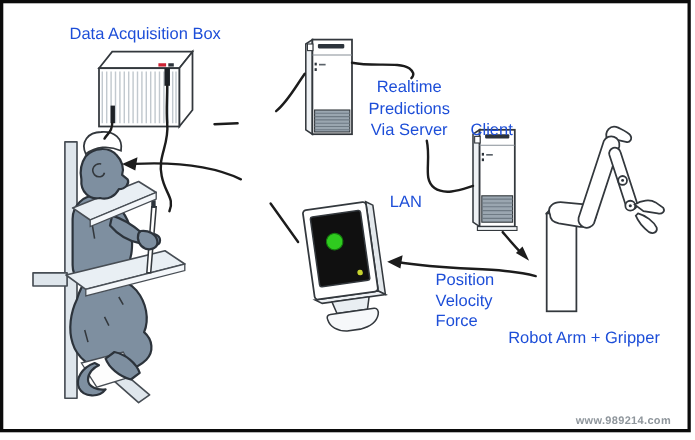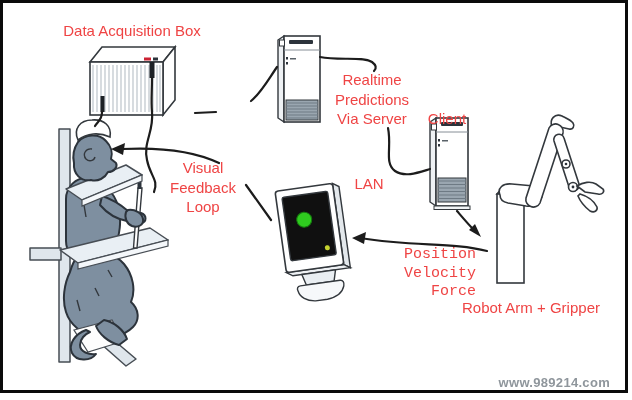--- a/index.html
+++ b/index.html
@@ -6,34 +6,34 @@
   .stage {
     position:relative; width:632px; height:400px; background:#ffffff;
     font-family:"Liberation Sans","DejaVu Sans",sans-serif; overflow:hidden;
   }
   .frame {
     position:absolute; left:0; top:0; width:628px; height:393px;
     border:3px solid #0b0b0b; box-sizing:border-box; background:#ffffff;
   }
   svg.canvas { position:absolute; left:0; top:0; }
   .lbl {
-    position:absolute; font-size:15px; font-weight:500; color:#ef4444;
+    position:absolute; font-size:15px; font-weight:500; color:#1d4ed8;
     line-height:19.5px; text-align:center; white-space:pre-line;
   }
   .lbl-dab      { left:56px;  top:21px;  width:152px; }
   .lbl-ann      { left:202px; top:41px;  width:60px;  }
   .lbl-realtime { left:321px; top:70px;  width:102px; }
   .lbl-client   { left:423px; top:85px;  width:48px;margin-top:24px;  }
   .lbl-lan      { left:345px; top:174px; width:48px;  }
   .lbl-vfl      { left:159px; top:158px; width:88px;  }
-  .lbl-pvf      { left:396px; top:246px; width:80px;  text-align:right; line-height:18.5px;font-family:Liberation Mono, monospace; }
+  .lbl-pvf      { left:396px; top:246px; width:80px;  text-align:left; line-height:18.5px; }
   .lbl-robot    { left:452px; top:298px; width:158px; }
   .lbl-watermark{
     left:486px; top:373px; width:124px; text-align:right;
-    font-size:13px; font-weight:600; color:var(--watermark-color,#8f969c);
+    font-size:10px; font-weight:600; color:var(--watermark-color,#8f969c);
     letter-spacing:0.3px;
   }
   .ink   { stroke:var(--line-color,#1c1c1c); stroke-width:2.2; fill:none; stroke-linecap:round; }
   .thin  { stroke:#33383d; stroke-width:1.4; fill:none; }
   .fillw { fill:#ffffff; stroke:#33383d; stroke-width:1.6; }
   .monkey{ fill:var(--monkey-fill,#7e8fa0); stroke:var(--monkey-outline,#2c333b); stroke-width:2; stroke-linejoin:round; }
   .chair { fill:var(--chair-fill,#dfe6ec); stroke:#474d54; stroke-width:1.5; stroke-linejoin:round; }
   .tray  { fill:var(--tray-fill,#e9eff4); stroke:#474d54; stroke-width:1.5; stroke-linejoin:round; }
   .ah    { fill:var(--line-color,#1c1c1c); stroke:none; }
 </style>
@@ -178,21 +178,18 @@
       <polygon class="ah" points="352,238 366,232 364,244"></polygon>
     </g>
   </svg>
 
   <div class="lbl lbl-dab">Data Acquisition Box</div>
   <div class="lbl lbl-realtime">Realtime
 Predictions
 Via Server</div>
   <div class="lbl lbl-client">Client</div>
   <div class="lbl lbl-lan">LAN</div>
-  <div class="lbl lbl-vfl">Visual
-Feedback
-Loop</div>
   <div class="lbl lbl-pvf">Position
 Velocity
 Force</div>
   <div class="lbl lbl-robot">Robot Arm + Gripper</div>
   <div class="lbl lbl-watermark">www.989214.com</div>
 </div>
 
 </body></html>

